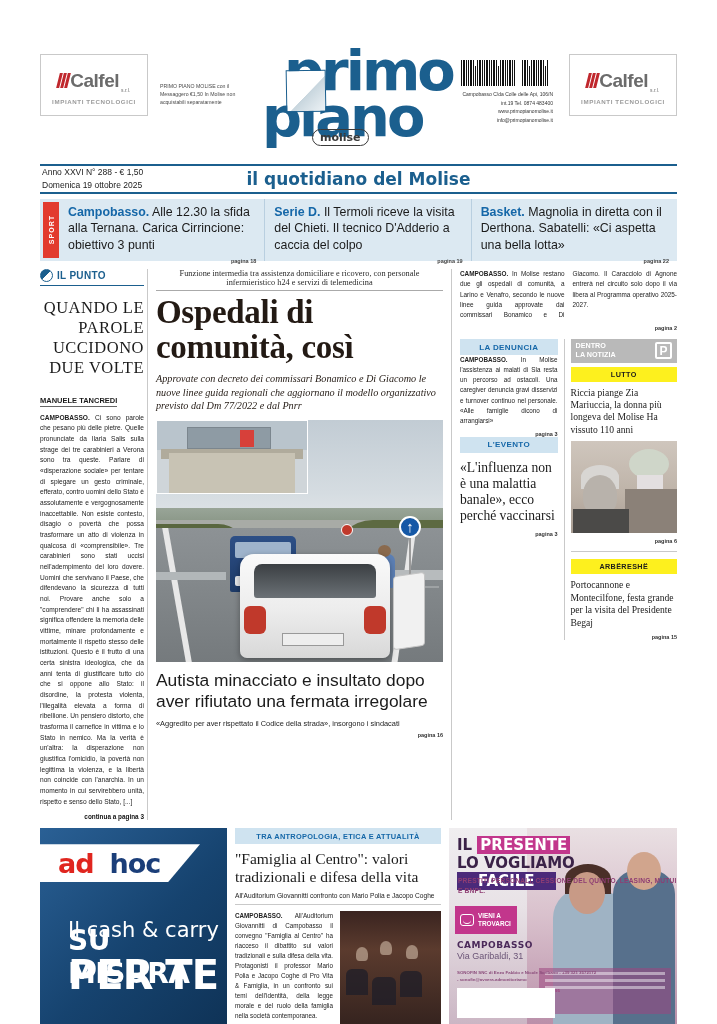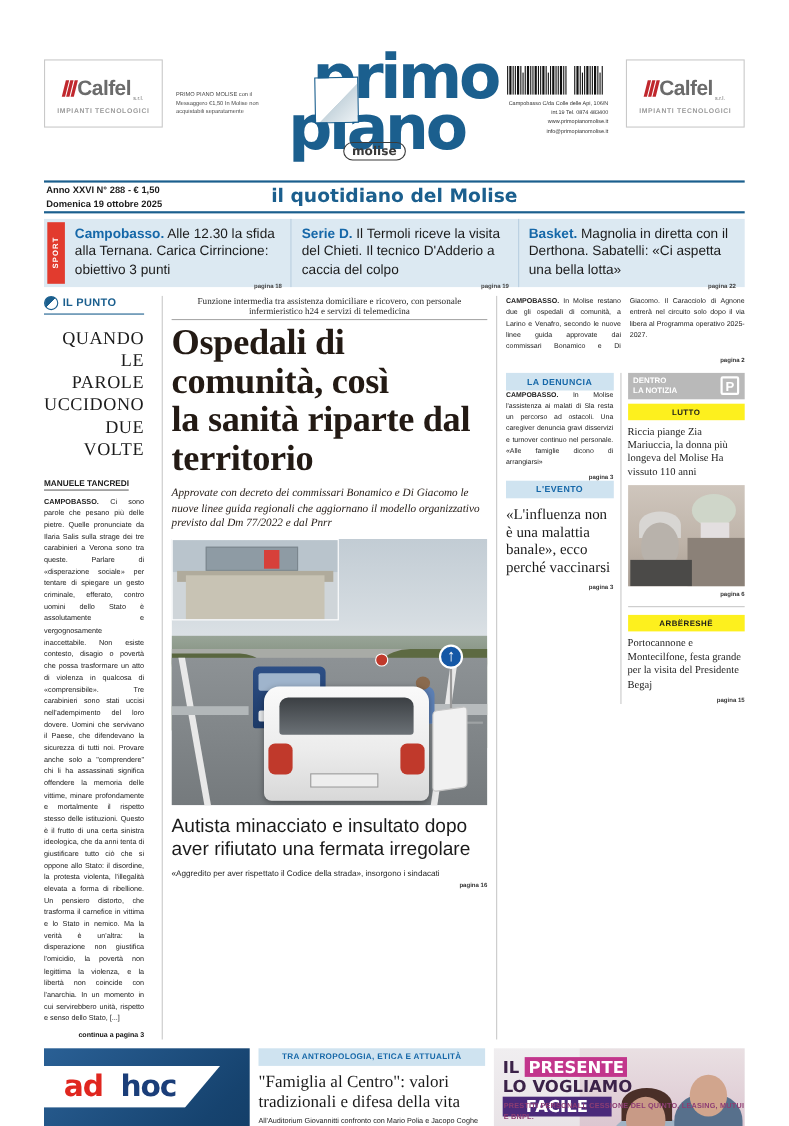--- a/index.html
+++ b/index.html
@@ -62,21 +62,21 @@
     position: absolute; right: 124px; top: 42px; width: 92px;
     font-size: 5px; line-height: 1.7; color: #333; text-align: right;
   }
 
   
   .datebar {
     margin: 6px 40px 0 40px; height: 30px;
     border-top: 2px solid #1b5f8e; border-bottom: 2px solid #1b5f8e;
     display: flex; align-items: center; position: relative;
   }
-  .datebar-left { font-size: 8.5px; font-weight: bold; color: #1b1b1b; line-height: 1.5; padding-left: 2px; width: 200px;}
+  .datebar-left { font-size: 8.5px; font-weight: normal; color: #1b1b1b; line-height: 1.5; padding-left: 2px; width: 200px;}
   .datebar-mid {
     position: absolute; left: 0; right: 0; text-align: center;
     font-family: "DejaVu Sans", sans-serif; font-weight: bold;
     font-size: 17px; color: #1b5f8e;
   }
   .datebar-right {
     position: absolute; right: 0; top: -2px; bottom: -2px; width: 220px;
     background: #1b5f8e; color: #fff; font-size: 8.5px;
     display: flex; align-items: center; justify-content: flex-end; padding-right: 4px;
   }
@@ -91,21 +91,21 @@
   }
   .sport-tab span { writing-mode: vertical-rl; transform: rotate(180deg); }
   .sport-col { flex: 1; padding: 5px 8px 2px 9px; position: relative; }
   .sport-col + .sport-col { border-left: 1px solid #b9cfe0; }
   .sport-col p { font-size: 12.4px; line-height: 1.32; color: #1b1b1b; }
   .sport-col p b { color: #1567a8; font-weight: bold; }
   .sport-pag { position: absolute; right: 8px; bottom: -3px; font-size: 5.5px; font-weight: bold; color: #444; }
 
   
   .grid { display: flex; margin: 8px 40px 0 40px; }
-  .col-left { width: 108px; padding-right: 16px; border-right: 1px solid #c9c9c9; }
+  .col-left { width: 108px; padding-right: 3px; border-right: 1px solid #c9c9c9; }
   .col-center { width: 303px; padding: 0 8px; }
   .col-right { width: 226px; padding-left: 8px; border-left: 1px solid #c9c9c9; }
 
   
   .punto-head { display: flex; align-items: center; gap: 4px; border-bottom: 1.5px solid #1b5f8e; padding-bottom: 3px; }
   .punto-icon {
     width: 13px; height: 13px; border-radius: 50%; border: 1.5px solid #1b5f8e;
     background: linear-gradient(135deg,#1b5f8e 48%, #fff 49%);
   }
   .punto-title { font-size: 10px; font-weight: bold; color: #1b5f8e; letter-spacing: 0.3px; }
@@ -414,21 +414,20 @@
       <div class="edit-body">
         <b>CAMPOBASSO.</b><span> Ci sono parole che pesano più delle pietre. Quelle pronunciate da Ilaria Salis sulla strage dei tre carabinieri a Verona sono tra queste. Parlare di «disperazione sociale» per tentare di spiegare un gesto criminale, efferato, contro uomini dello Stato è assolutamente e vergognosamente inaccettabile. Non esiste contesto, disagio o povertà che possa trasformare un atto di violenza in qualcosa di «comprensibile». Tre carabinieri sono stati uccisi nell'adempimento del loro dovere. Uomini che servivano il Paese, che difendevano la sicurezza di tutti noi. Provare anche solo a "comprendere" chi li ha assassinati significa offendere la memoria delle vittime, minare profondamente e mortalmente il rispetto stesso delle istituzioni. Questo è il frutto di una certa sinistra ideologica, che da anni tenta di giustificare tutto ciò che si oppone allo Stato: il disordine, la protesta violenta, l'illegalità elevata a forma di ribellione. Un pensiero distorto, che trasforma il carnefice in vittima e lo Stato in nemico. Ma la verità è un'altra: la disperazione non giustifica l'omicidio, la povertà non legittima la violenza, e la libertà non coincide con l'anarchia. In un momento in cui servirebbero unità, rispetto e senso dello Stato, [...]</span>
       </div>
       <div class="edit-cont">continua a pagina 3</div>
     </div>
 
     <div class="col-center">
       <div class="kicker">Funzione intermedia tra assistenza domiciliare e ricovero, con personale infermieristico h24 e servizi di telemedicina</div>
       <div class="headline">
         <div>Ospedali di comunità, così</div>
-        <div>la sanità riparte dal territorio</div>
       </div>
       <div class="subhead">Approvate con decreto dei commissari Bonamico e Di Giacomo le nuove linee guida regionali che aggiornano il modello organizzativo previsto dal Dm 77/2022 e dal Pnrr</div>
 
       <div class="photo-wrap">
         <div class="sky"></div>
         <div class="hills"></div>
         <div class="viaduct"></div>
         <div class="veg-l"></div>
         <div class="veg-r"></div>
         <div class="road"></div>

